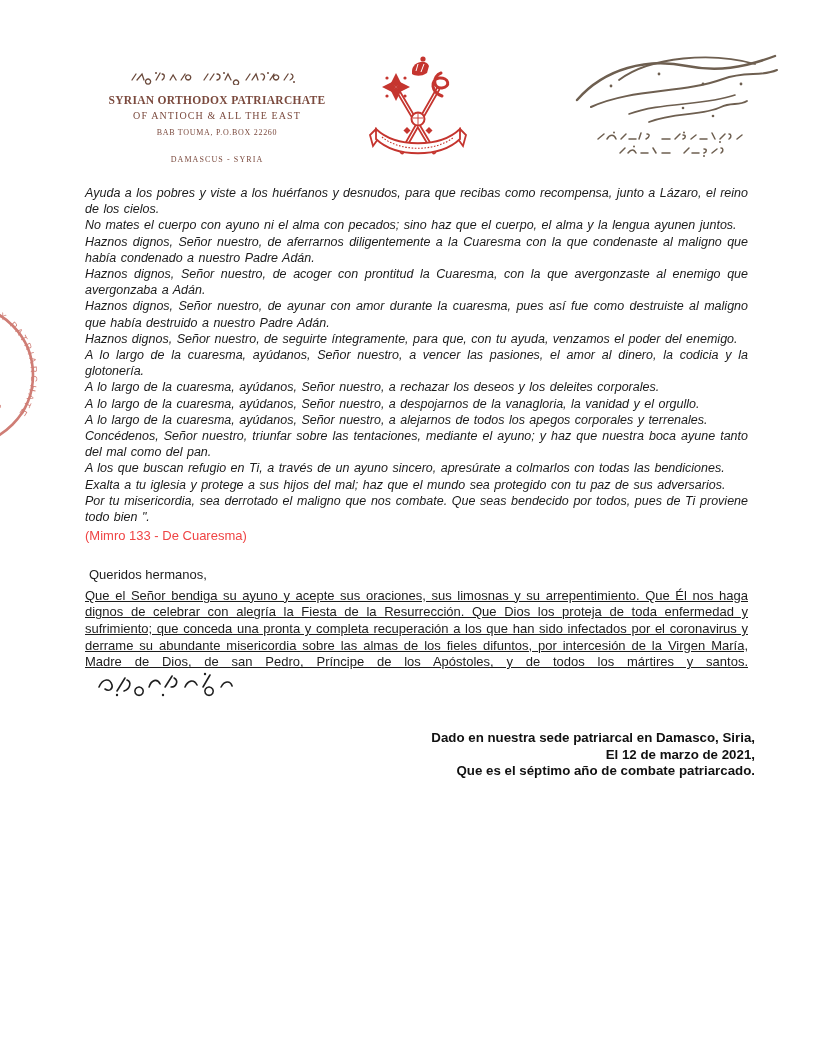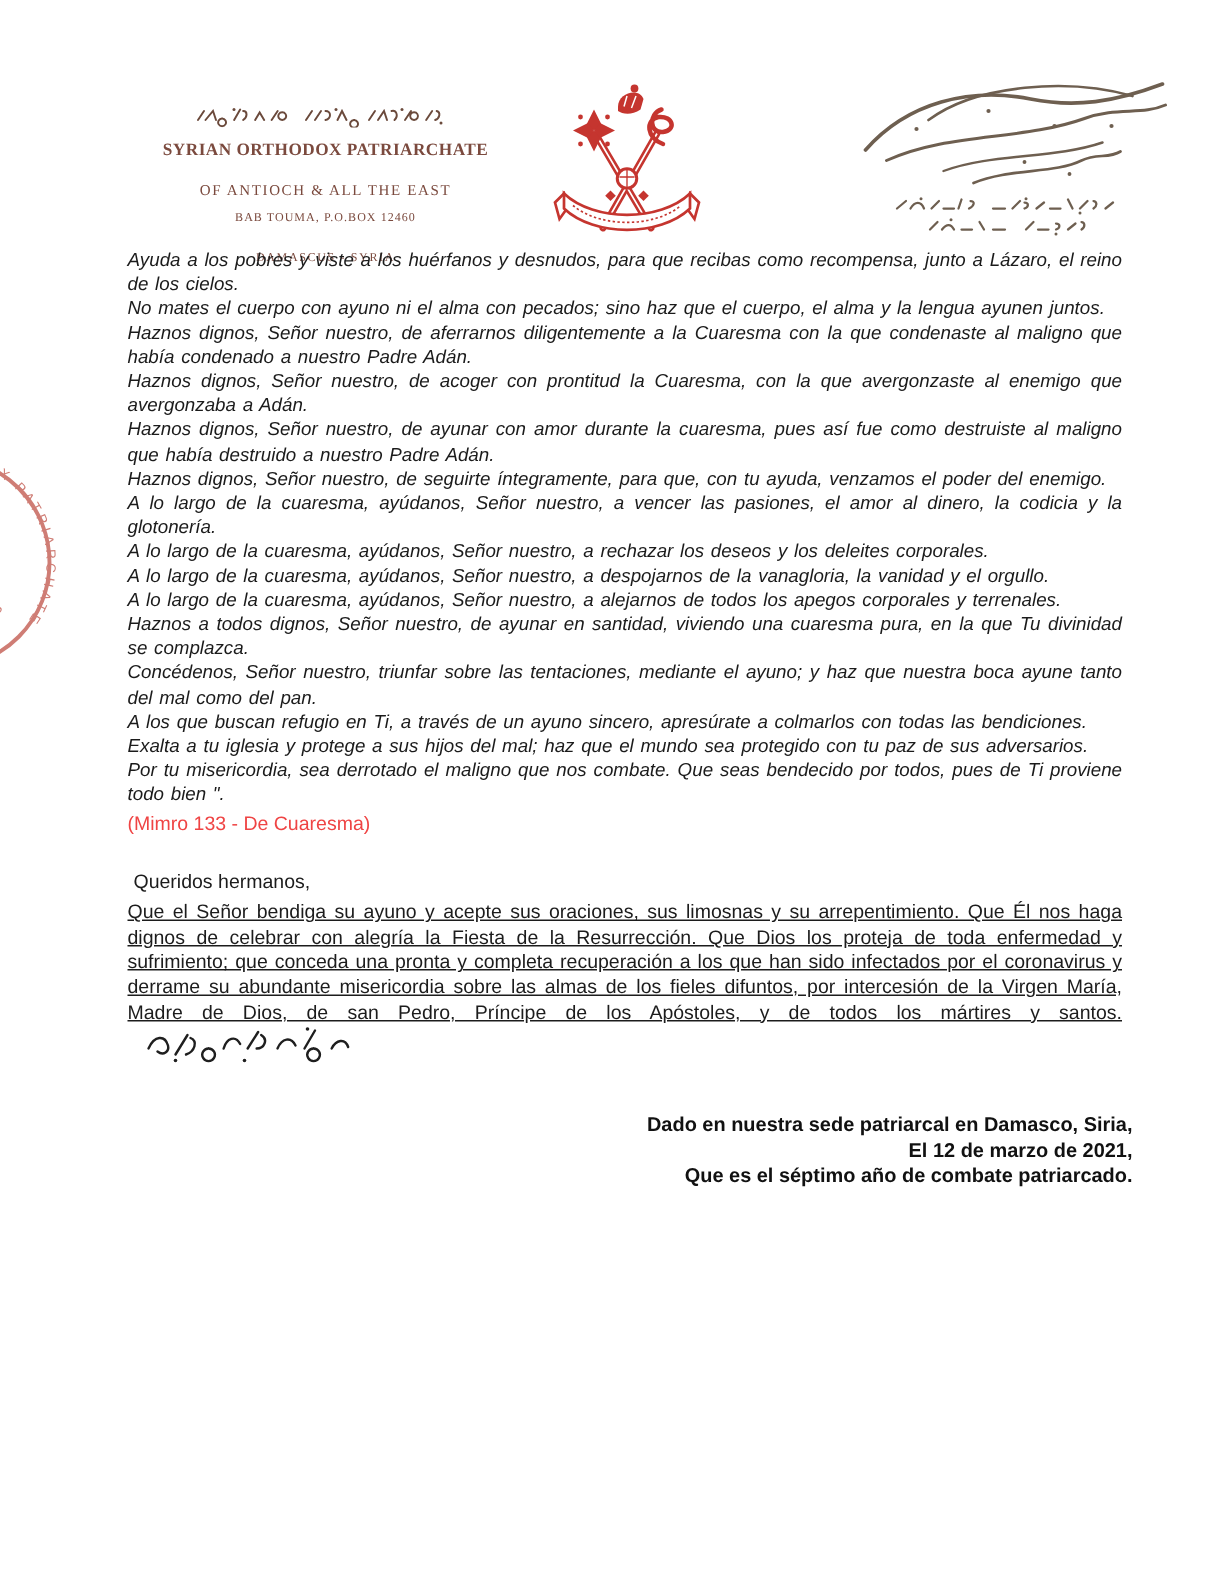--- a/index.html
+++ b/index.html
@@ -5,31 +5,31 @@
   html,body{margin:0;padding:0;background:#e8e8e8;}
   .page{
     position:relative;width:816px;height:1056px;margin:0 auto;
     background:#ffffff;overflow:hidden;
     font-family:"Liberation Sans",sans-serif;color:#1c1c1c;
   }
   
   .lh-left{position:absolute;top:70px;left:103px;width:228px;text-align:center;color:#7b4a3e;}
   .lh-left .syriac-line{display:block;margin:0 auto;}
   .lh-name{font-family:"Liberation Serif",serif;font-weight:bold;font-size:11.5px;letter-spacing:.3px;margin-top:9px;}
-  .lh-sub{font-family:"Liberation Serif",serif;font-size:10px;letter-spacing:1.1px;margin-top:16px;}
+  .lh-sub{font-family:"Liberation Serif",serif;font-size:10px;letter-spacing:1.1px;margin-top:4px;}
   .lh-addr1{font-family:"Liberation Serif",serif;font-size:8px;letter-spacing:.7px;margin-top:7px;}
   .lh-addr2{font-family:"Liberation Serif",serif;font-size:8px;letter-spacing:1.1px;margin-top:18px;}
   .crest{position:absolute;top:56px;left:368px;}
   .lh-right{position:absolute;top:50px;left:556px;width:242px;text-align:center;color:#6e5f50;}
   .lh-right svg{display:block;margin:0 auto;}
   .lh-right .ar-addr{margin-top:3px;}
   
   .seal{position:absolute;left:-122px;top:290px;}
   
-  .letter-body{position:absolute;top:165px;left:85px;width:663px;}
+  .letter-body{position:absolute;top:185px;left:85px;width:663px;}
   .litany p{
     margin:0;font-style:italic;font-size:12.5px;line-height:16.2px;
     text-align:justify;word-spacing:1px;color:#1b1b1b;
   }
   .citation{margin:3px 0 0 0;font-size:13px;text-align:left;color:#ef4444;}
   .closing{margin-top:24px;}
   .salutation{margin:4px;font-size:13px;line-height:16.6px;}
   .close-par{margin:0;font-size:13px;line-height:16.6px;text-align:justify;word-spacing:.5px;text-decoration:underline;}
   .handnote{vertical-align:-7px;margin-left:8px;}
   .dateline{margin-top:33px;margin-left:306px;width:364px;text-align:right;
@@ -76,21 +76,21 @@
           <path d="M118 10 l4 -6 m2 6 l4 -6 l2 6 m5 0 c3 -3 1 -7 -2 -6 m9 6 l4 -6 m2 6 a2.6 2.6 0 1 1 .1 0 m8 0 l4 -6 m2 6 c3 -1 4 -5 1 -6"></path>
         </g>
         <circle cx="28" cy="3" r="1" fill="#6b4a3c"></circle>
           <circle cx="96" cy="3" r="1" fill="#6b4a3c"></circle>
         <circle cx="140" cy="3" r="1" fill="#6b4a3c"></circle>
           <circle cx="166" cy="12" r="1" fill="#6b4a3c"></circle>
       </svg>
     </span>
     <div class="lh-name">SYRIAN ORTHODOX PATRIARCHATE</div>
     <div class="lh-sub">OF ANTIOCH &amp; ALL THE EAST</div>
-    <div class="lh-addr1">BAB TOUMA, P.O.BOX 12460</div>
+    <div class="lh-addr1">BAB TOUMA, P.O.BOX 22260</div>
     <div class="lh-addr2">DAMASCUS - SYRIA</div>
   </div>
 
   <div class="crest">
     <svg width="100" height="118" viewBox="0 0 100 118">
       <g stroke="#c5352f" fill="none" stroke-linecap="round">
         <path d="M30 35 L66 96" stroke-width="4.6"></path>
         <path d="M70 33 L34 96" stroke-width="4.6"></path>
         <path d="M30 35 L66 96" stroke="#fff" stroke-width="1.1"></path>
         <path d="M70 33 L34 96" stroke="#fff" stroke-width="1.1"></path>
@@ -175,21 +175,20 @@
         <p class="litany-par">Ayuda a los pobres y viste a los huérfanos y desnudos, para que recibas como recompensa, junto a Lázaro, el reino de los cielos.</p>
         <p class="litany-par">No mates el cuerpo con ayuno ni el alma con pecados; sino haz que el cuerpo, el alma y la lengua ayunen juntos.</p>
         <p class="litany-par">Haznos dignos, Señor nuestro, de aferrarnos diligentemente a la Cuaresma con la que condenaste al maligno que había condenado a nuestro Padre Adán.</p>
         <p class="litany-par">Haznos dignos, Señor nuestro, de acoger con prontitud la Cuaresma, con la que avergonzaste al enemigo que avergonzaba a Adán.</p>
         <p class="litany-par">Haznos dignos, Señor nuestro, de ayunar con amor durante la cuaresma, pues así fue como destruiste al maligno que había destruido a nuestro Padre Adán.</p>
         <p class="litany-par">Haznos dignos, Señor nuestro, de seguirte íntegramente, para que, con tu ayuda, venzamos el poder del enemigo.</p>
         <p class="litany-par">A lo largo de la cuaresma, ayúdanos, Señor nuestro, a vencer las pasiones, el amor al dinero, la codicia y la glotonería.</p>
         <p class="litany-par">A lo largo de la cuaresma, ayúdanos, Señor nuestro, a rechazar los deseos y los deleites corporales.</p>
         <p class="litany-par">A lo largo de la cuaresma, ayúdanos, Señor nuestro, a despojarnos de la vanagloria, la vanidad y el orgullo.</p>
         <p class="litany-par">A lo largo de la cuaresma, ayúdanos, Señor nuestro, a alejarnos de todos los apegos corporales y terrenales.</p>
-        <p class="litany-par">Haznos a todos dignos, Señor nuestro, de ayunar en santidad, viviendo una cuaresma pura, en la que Tu divinidad se complazca.</p>
         <p class="litany-par">Concédenos, Señor nuestro, triunfar sobre las tentaciones, mediante el ayuno; y haz que nuestra boca ayune tanto del mal como del pan.</p>
         <p class="litany-par">A los que buscan refugio en Ti, a través de un ayuno sincero, apresúrate a colmarlos con todas las bendiciones.</p>
         <p class="litany-par">Exalta a tu iglesia y protege a sus hijos del mal; haz que el mundo sea protegido con tu paz de sus adversarios.</p>
         <p class="litany-par">Por tu misericordia, sea derrotado el maligno que nos combate. Que seas bendecido por todos, pues de Ti proviene todo bien ".</p>
       </div>
 
     <p class="citation">(Mimro 133 - De Cuaresma)</p>
 
     <div class="closing">
       <p class="salutation">Queridos hermanos,</p>

